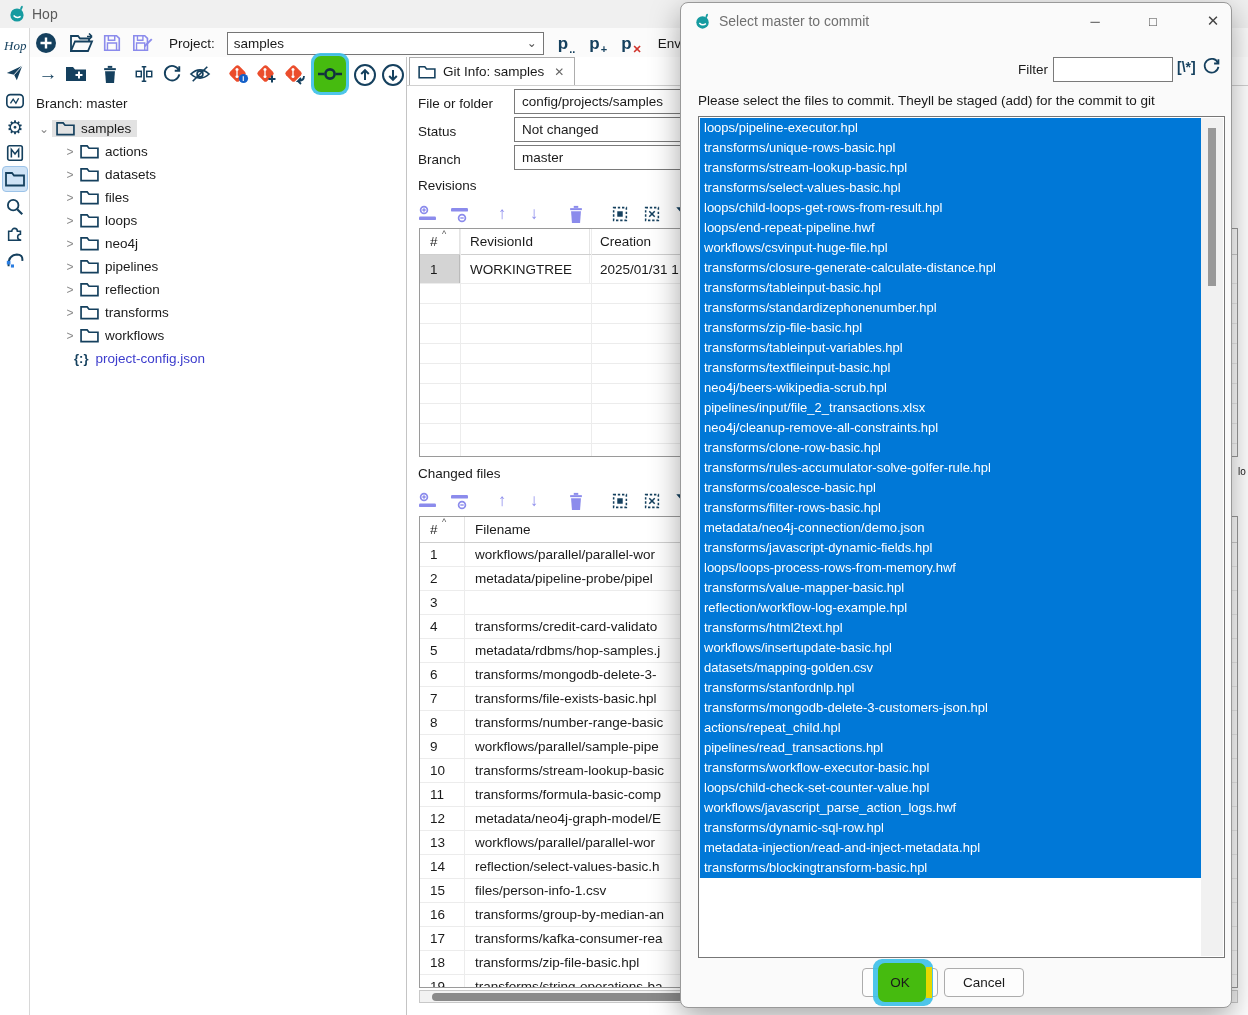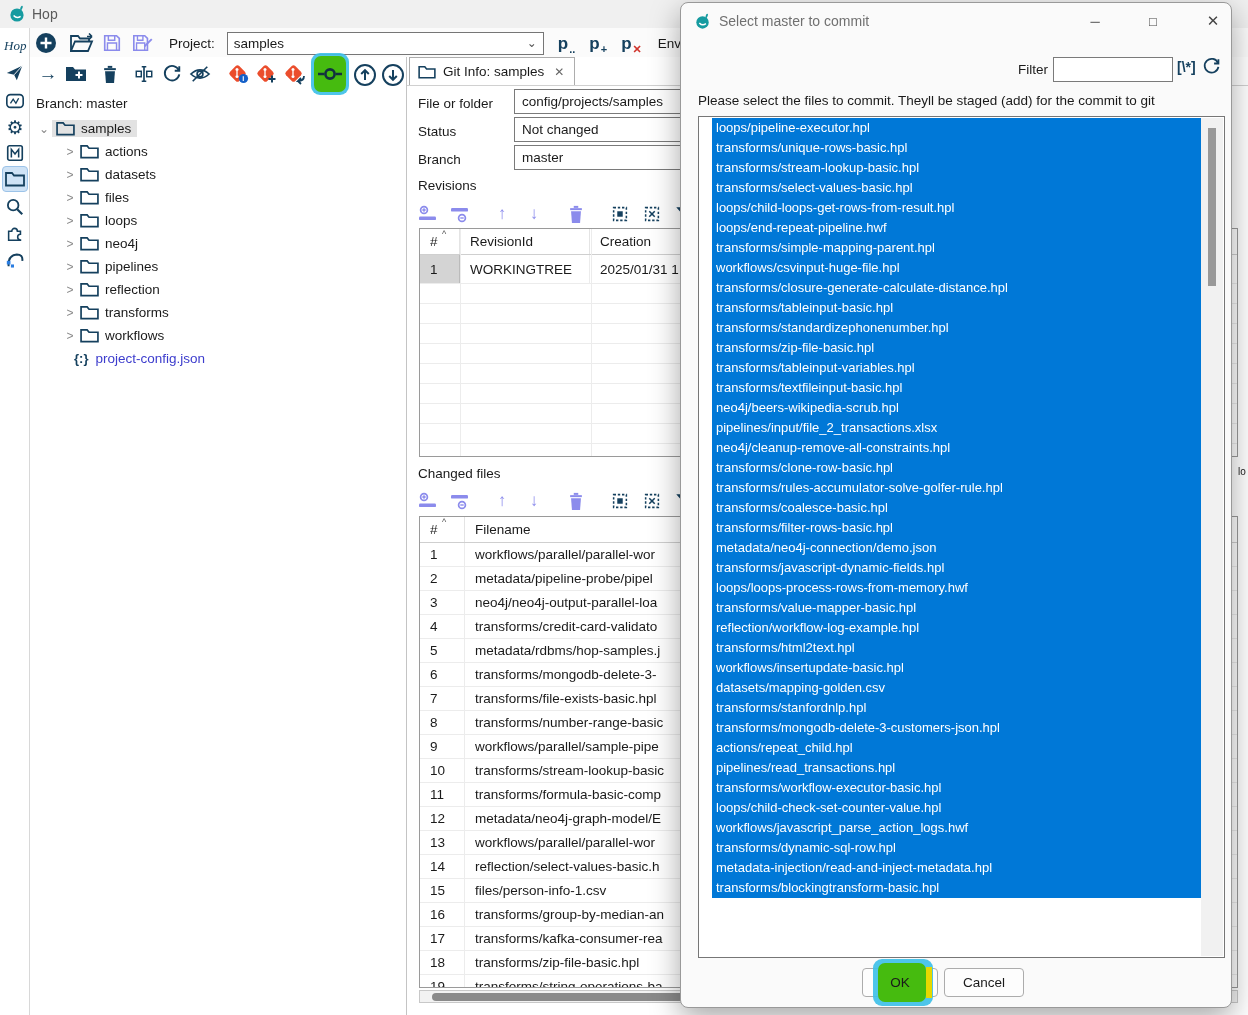--- a/index.html
+++ b/index.html
@@ -81,21 +81,21 @@
   .dialog { position:absolute; left:680px; top:2px; width:552px; height:1006px; background:#fafafa;
             border:1px solid #999; border-radius:8px; box-shadow:0 10px 30px rgba(0,0,0,.35); z-index:20; }
   .dlg-titlebar { position:absolute; left:0; top:0; width:100%; height:36px; display:flex; align-items:center; }
   .dlg-title { color:#707070; font-size:14px; margin-left:8px; }
   .dlg-winbtn { position:absolute; top:4px; width:42px; height:28px; display:flex; align-items:center; justify-content:center; color:#444; font-size:13px; }
   .dlg-filter-label { position:absolute; left:300px; top:59px; width:67px; text-align:right; font-size:13.5px; }
   .dlg-filter-input { position:absolute; left:372px; top:54px; width:120px; height:25px; border:1px solid #7a7a7a; background:#fff; font-family:"Liberation Sans",sans-serif; font-size:13px; padding:0 5px; }
   .dlg-ficon { position:absolute; top:56px; color:#15405e; font-weight:bold; font-size:14px; }
   .dlg-instruction { position:absolute; left:17px; top:90px; font-size:13.5px; }
   .dlg-list { position:absolute; left:17px; top:113px; width:527px; height:842px; background:#fff; border:1px solid #767676; overflow:hidden; }
-  .dlg-items { position:absolute; left:13px; top:1px; right:23px;border-radius:14px; }
+  .dlg-items { position:absolute; left:1px; top:1px; right:23px;border-radius:14px; }
   .dlg-item { height:20px; line-height:20px; background:#0078d7; color:#fff; font-size:13px; padding-left:4px; white-space:nowrap; overflow:hidden; }
   .dlg-vscroll { position:absolute; top:1px; bottom:1px; right:1px; width:22px; background:#f1f1f1; }
   .dlg-vthumb { position:absolute; left:7px; width:8px; top:10px; height:158px; background:#999; }
   .dlg-btn { position:absolute; top:965px; height:29px; background:#fdfdfd; border:1px solid #acacac; border-radius:4px; font-family:"Liberation Sans",sans-serif; font-size:13.5px; color:#1a1a1a; display:flex; align-items:center; justify-content:center; }
   .dlg-btn span { position:relative; z-index:6; }
   #ok-btn { left:181px; width:76px; }
   #cancel-btn { left:263px; width:80px; }
 
   svg { display:block; }
   .nav-arrow { font-size:19px; font-weight:bold; color:#15405e; }
@@ -585,21 +585,20 @@
             <div class="gt-cell" style="width:310px; border-right:none">workflows/parallel/parallel-wor</div>
           </div>
 
           <div class="gt-row" style="height:24px">
             <div class="gt-cell" style="width:45px">2</div>
             <div class="gt-cell" style="width:310px; border-right:none">metadata/pipeline-probe/pipel</div>
           </div>
 
           <div class="gt-row" style="height:24px">
             <div class="gt-cell" style="width:45px">3</div>
-            <div class="gt-cell" style="width:310px; border-right:none">neo4j/neo4j-output-parallel-loa</div>
           </div>
 
           <div class="gt-row" style="height:24px">
             <div class="gt-cell" style="width:45px">4</div>
             <div class="gt-cell" style="width:310px; border-right:none">transforms/credit-card-validato</div>
           </div>
 
           <div class="gt-row" style="height:24px">
             <div class="gt-cell" style="width:45px">5</div>
             <div class="gt-cell" style="width:310px; border-right:none">metadata/rdbms/hop-samples.j</div>
@@ -719,21 +718,20 @@
 
 
           <div class="dlg-item">transforms/stream-lookup-basic.hpl</div>
 
           <div class="dlg-item">transforms/select-values-basic.hpl</div>
 
           <div class="dlg-item">loops/child-loops-get-rows-from-result.hpl</div>
 
           <div class="dlg-item">loops/end-repeat-pipeline.hwf</div>
 
-          <div class="dlg-item">transforms/simple-mapping-parent.hpl</div>
 
           <div class="dlg-item">workflows/csvinput-huge-file.hpl</div>
 
           <div class="dlg-item">transforms/closure-generate-calculate-distance.hpl</div>
 
           <div class="dlg-item">transforms/tableinput-basic.hpl</div>
 
           <div class="dlg-item">transforms/standardizephonenumber.hpl</div>
 
           <div class="dlg-item">transforms/zip-file-basic.hpl</div>

